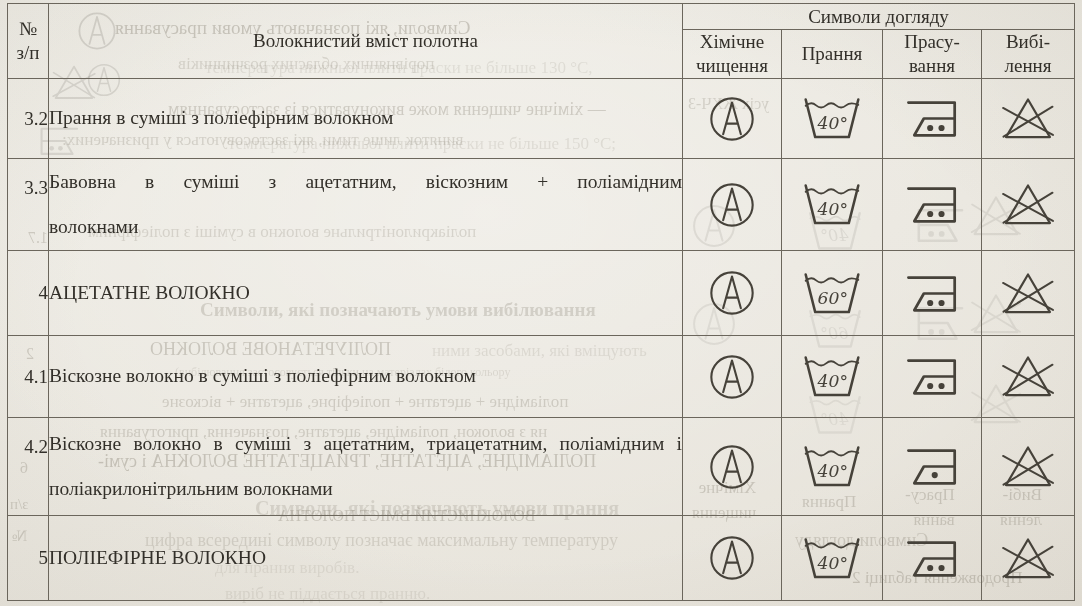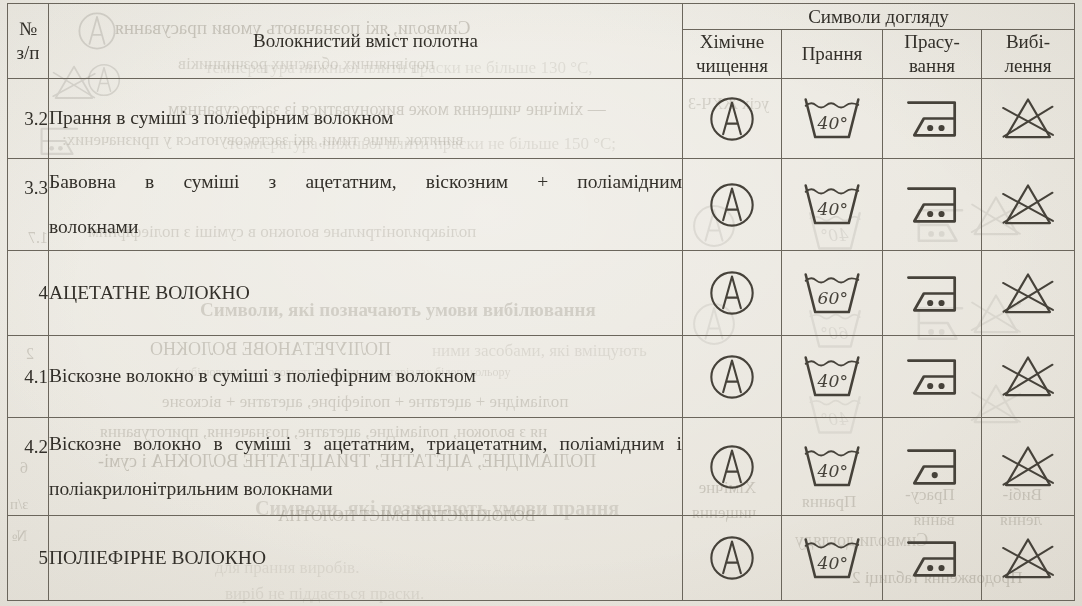--- a/index.html
+++ b/index.html
@@ -58,22 +58,23 @@
       <div class="ghost" style="left: 432px; top: 339px; font-size: 17px; opacity: 0.14;">ними засобами, які вміщують</div>
       <div class="ghost" style="left: 175px; top: 364px; font-size: 12px; opacity: 0.16;">(вибілювання застосовується тільки на матеріалах білого кольору</div>
       <div class="ghost mir" style="left: 162px; top: 390px; font-size: 17px; opacity: 0.24;">поліамідне + ацетатне + поліефірне, ацетатне + віскозне</div>
       <div class="ghost mir" style="left: 100px; top: 420px; font-size: 17px; opacity: 0.24;">ня з волокон, поліамідне, ацетатне, позначення, приготування</div>
       <div class="ghost mir" style="left: 98px; top: 448px; font-size: 18px; opacity: 0.3;">ПОЛІАМІДНЕ, АЦЕТАТНЕ, ТРИАЦЕТАТНЕ ВОЛОКНА і сумі-</div>
       <div class="ghost mir" style="left: 20px; top: 456px; font-size: 16px; opacity: 0.25;">6</div>
       <div class="ghost b" style="left: 255px; top: 486px; font-size: 20px; opacity: 0.18;">Символи, які позначають умови прання</div>
       <div class="ghost mir" style="left: 278px; top: 504px; font-size: 16px; opacity: 0.28;">ВОЛОКНИСТИЙ ВМІСТ ПОЛОТНА</div>
       <div class="ghost mir" style="left: 10px; top: 494px; font-size: 15px; opacity: 0.25;">з/п</div>
       <div class="ghost mir" style="left: 12px; top: 524px; font-size: 16px; opacity: 0.25;">№</div>
+      <div class="ghost" style="left: 145px; top: 527px; font-size: 18px; opacity: 0.2;">цифра всередині символу позначає максимальну температуру</div>
       <div class="ghost" style="left: 215px; top: 556px; font-size: 17px; opacity: 0.12;">для прання виробів.</div>
-      <div class="ghost" style="left: 225px; top: 582px; font-size: 17px; opacity: 0.13;">виріб не піддається праски.</div>
+      <div class="ghost" style="left: 225px; top: 582px; font-size: 17px; opacity: 0.13;">виріб не піддається пранню.</div>
       <div class="ghost mir" style="left: 692px; top: 476px; font-size: 17px; opacity: 0.26;">Хімічне
 чищення</div>
       <div class="ghost mir" style="left: 802px; top: 490px; font-size: 17px; opacity: 0.26;">Прання</div>
       <div class="ghost mir" style="left: 905px; top: 483px; font-size: 17px; opacity: 0.26;">Прасу-
 вання</div>
       <div class="ghost mir" style="left: 1000px; top: 483px; font-size: 17px; opacity: 0.26;">Вибі-
 лення</div>
       <div class="ghost mir" style="left: 795px; top: 527px; font-size: 18px; opacity: 0.24;">Символи догляду</div>
       <div class="ghost mir" style="left: 852px; top: 566px; font-size: 17px; opacity: 0.28;">Продовження таблиці 2</div>
       <div class="gsym mir" style="left: 74px; top: 8px; opacity: 0.16;"><svg width="46" height="46" viewBox="0 0 64 64" fill="none" stroke="#46423a" stroke-width="2.5" stroke-linecap="round">

